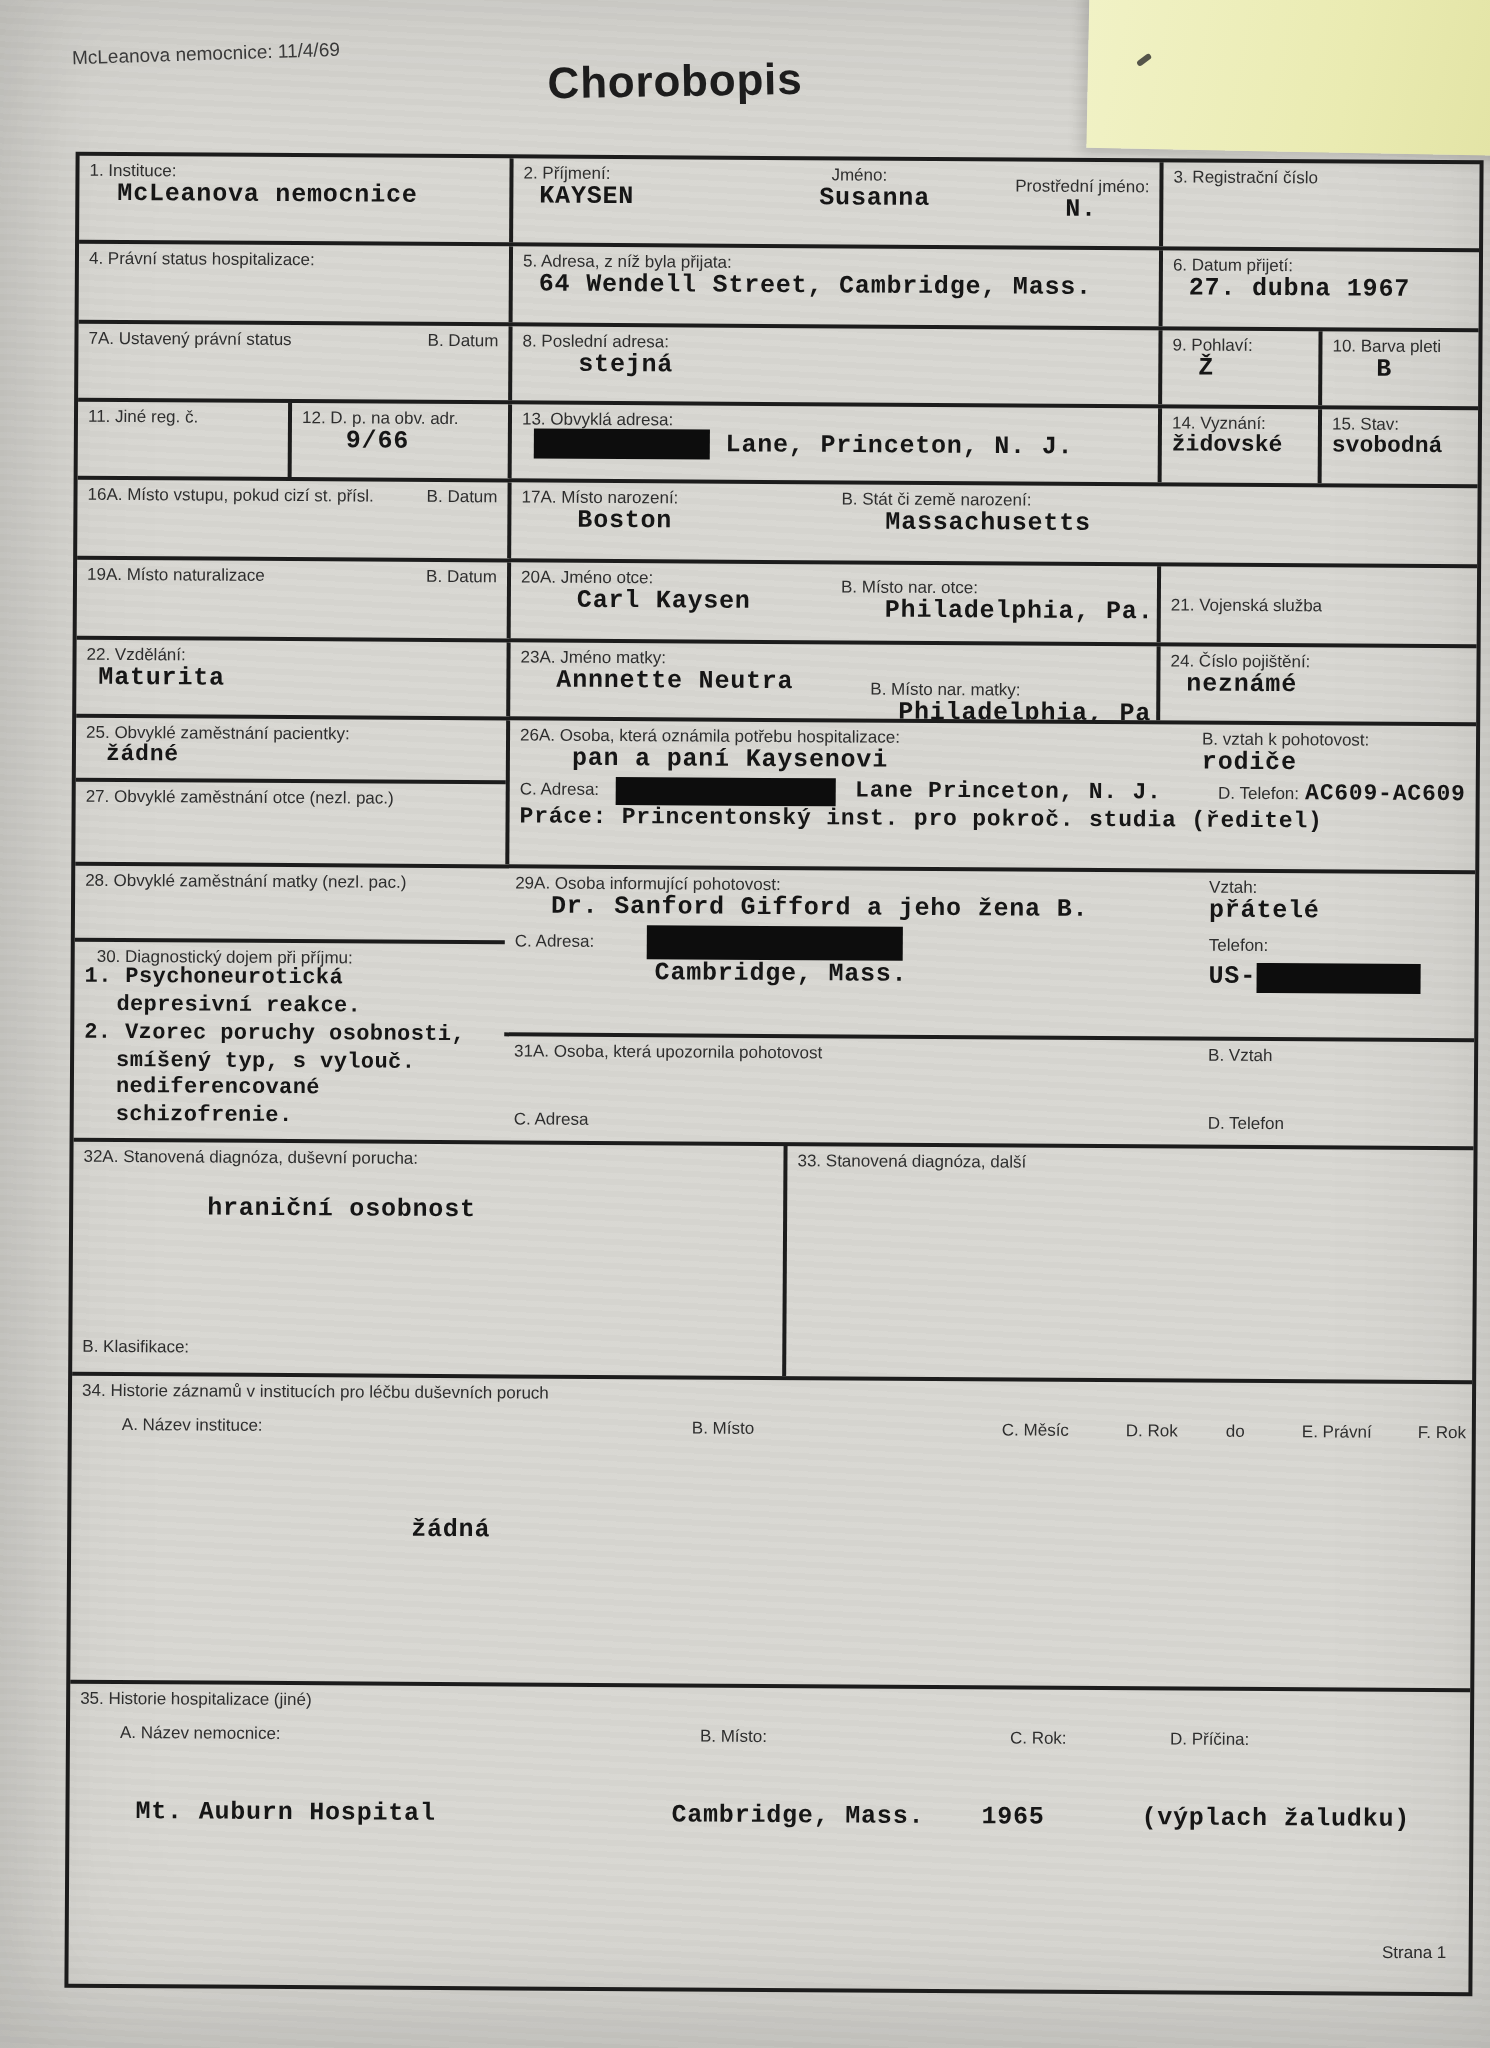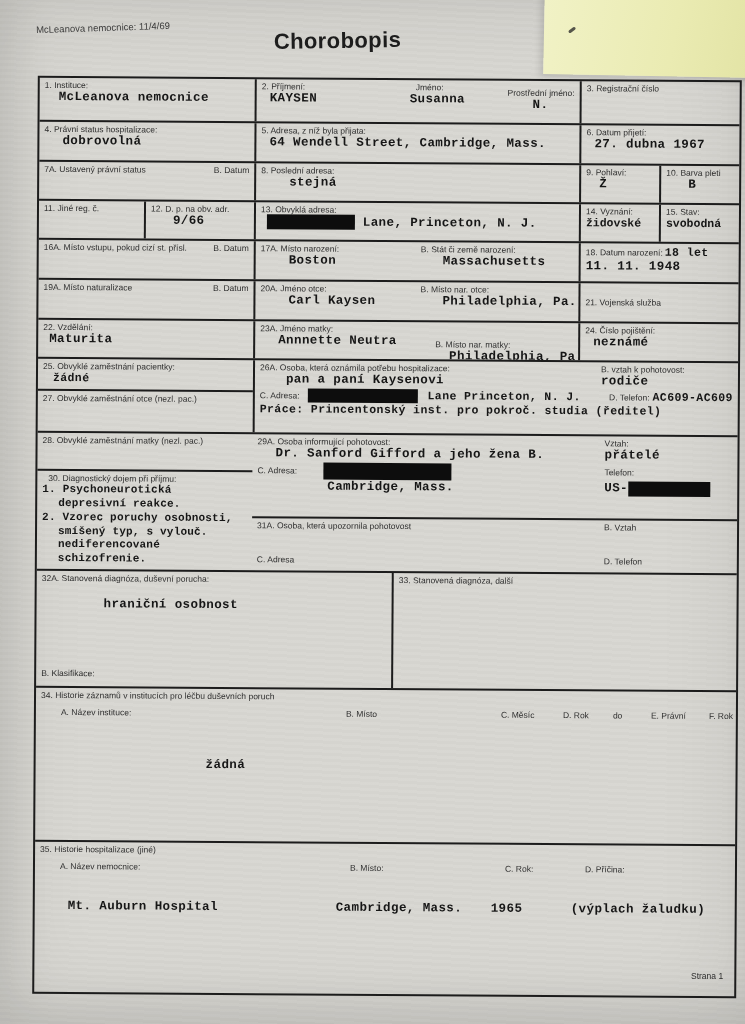--- a/index.html
+++ b/index.html
@@ -71,21 +71,20 @@
         </div>
       </div>
       <div class="cell" style="flex:0 0 160px;">
         <span class="lbl">3. Registrační číslo</span>
       </div>
     </div>
 
     <div class="row" style="height:38px;">
       <div class="cell" style="flex:0 0 215px;">
         <span class="lbl">4. Právní status hospitalizace:</span>
-        <span class="val" style="padding-left:18px;">dobrovolná</span>
       </div>
       <div class="cell grow">
         <span class="lbl">5. Adresa, z níž byla přijata:</span>
         <span class="val" style="padding-left:8px;">64 Wendell Street, Cambridge, Mass.</span>
       </div>
       <div class="cell" style="flex:0 0 160px;">
         <span class="lbl">6. Datum přijetí:</span>
         <span class="val" style="padding-left:8px;">27. dubna 1967</span>
       </div>
     </div>
@@ -142,40 +141,33 @@
       <div class="cell grow" style="flex-direction:row;padding:0;">
         <div class="cell" style="flex:0 0 160px;border-left:none;">
           <span class="lbl">17A. Místo narození:</span>
           <span class="val" style="padding-left:28px;">Boston</span>
         </div>
         <div class="cell grow" style="border-left:none;">
           <span class="lbl">B. Stát či země narození:</span>
           <span class="val" style="padding-left:22px;">Massachusetts</span>
         </div>
       </div>
-      <div class="cell" style="flex:0 0 160px;">
-        <span class="hrow">
-            <span class="lbl">18. Datum narození:</span>
-          <span class="val sm" style="margin-left:2px;">18 let</span>
-          </span>
-        <span class="val">11. 11. 1948</span>
-      </div>
     </div>
 
     <div class="row" style="height:38px;">
       <div class="cell between" style="flex:0 0 215px;flex-direction:row;">
         <span class="lbl">19A. Místo naturalizace</span>
         <span class="lbl">B. Datum</span>
       </div>
       <div class="cell grow" style="flex-direction:row;padding:0;">
         <div class="cell" style="flex:0 0 160px;border-left:none;">
           <span class="lbl">20A. Jméno otce:</span>
           <span class="val" style="padding-left:28px;">Carl Kaysen</span>
         </div>
-        <div class="cell grow" style="border-left:none;">
+        <div class="cell grow" style="border-left:none;justify-content:center;">
           <span class="lbl">B. Místo nar. otce:</span>
           <span class="val" style="padding-left:22px;">Philadelphia, Pa.</span>
         </div>
       </div>
       <div class="cell" style="flex:0 0 160px;justify-content:center;">
         <span class="lbl">21. Vojenská služba</span>
       </div>
     </div>
 
     <div class="row" style="height:37px;">

